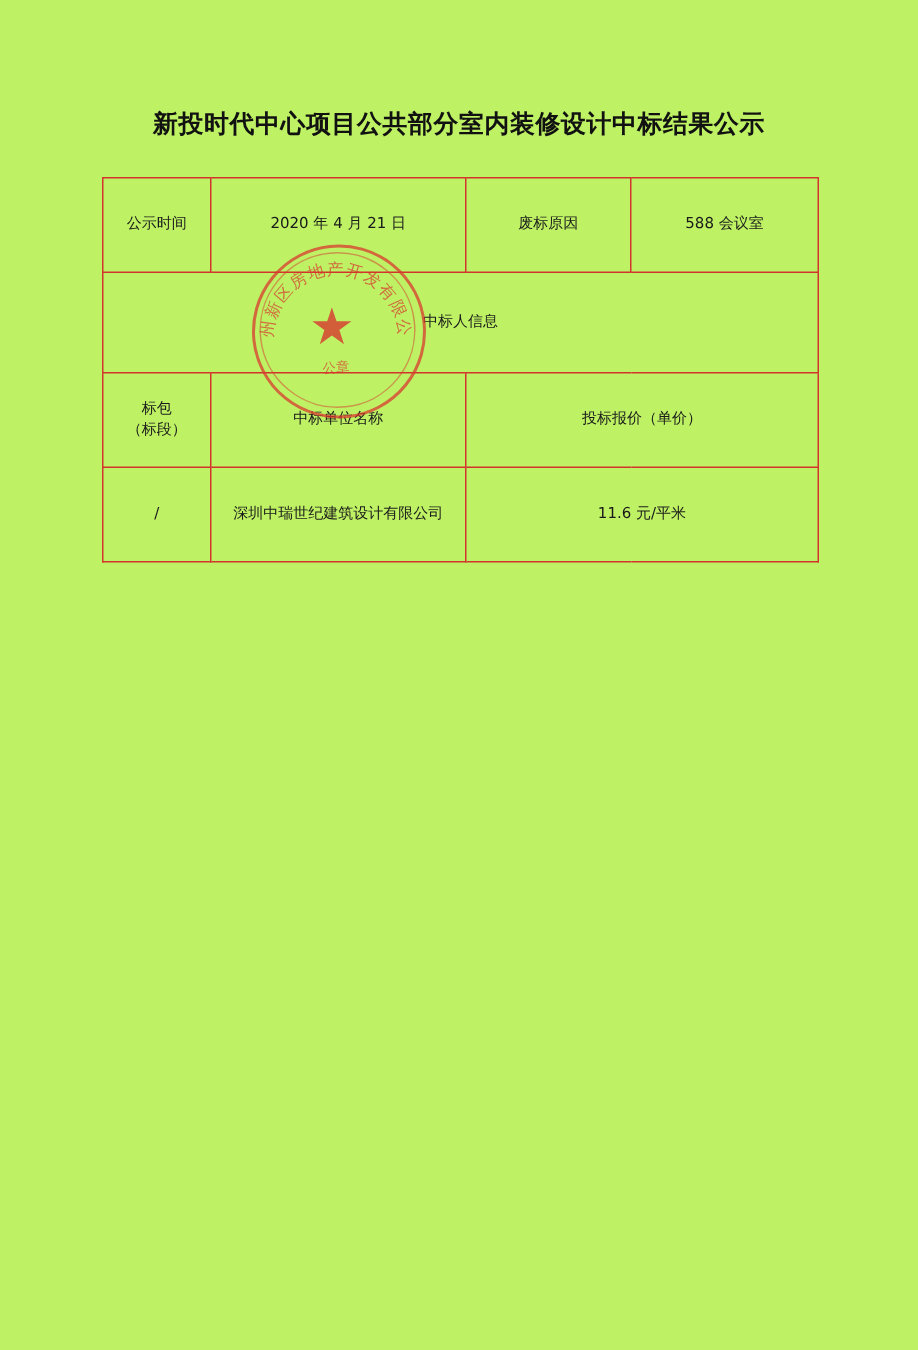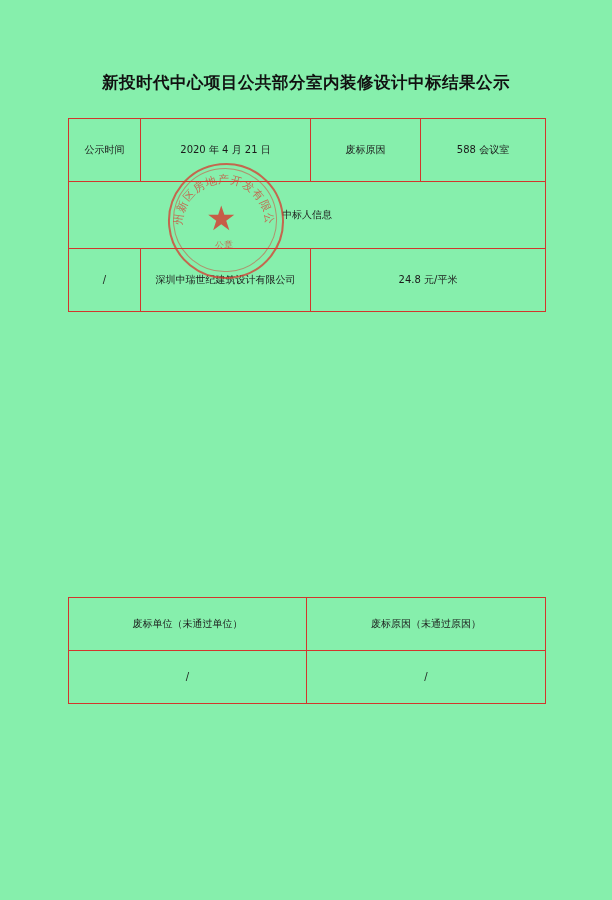--- a/index.html
+++ b/index.html
@@ -12,21 +12,21 @@
     background: #ffffff;
     font-family: "DejaVu Sans", "Liberation Sans", sans-serif;
     color: #1a1a1a;
     position: relative;
     overflow: hidden;
   }
   .page {
     position: relative;
     width: 612px;
     height: 900px;
-    background: #86efac;
+    background: #bef264;
   }
   .doc-title {
     position: absolute;
     top: 72px;
     left: 0;
     width: 612px;
     text-align: center;
     font-size: 16.5px;
     font-weight: bold;
     letter-spacing: 0.5px;
@@ -150,43 +150,32 @@
       <tr class="h-row">
         <td class="cell-label">公示时间</td>
         <td class="cell-value">2020 年 4 月 21 日</td>
         <td class="cell-label">废标原因</td>
         <td class="cell-value">588 会议室</td>
       </tr>
       <tr class="bidder-header">
         <td class="cell-wide" colspan="4">中标人信息</td>
       </tr>
       <tr class="h-row">
+        <td class="cell-label">标包<br>（标段）</td>
+        <td class="cell-label">中标单位名称</td>
+        <td class="cell-label" colspan="2">投标报价（单价）</td>
+      </tr>
+      <tr class="h-row">
         <td class="slash">/</td>
         <td class="cell-value">深圳中瑞世纪建筑设计有限公司</td>
-        <td class="cell-value" colspan="2">24.8 元/平米</td>
+        <td class="cell-value" colspan="2">11.6 元/平米</td>
       </tr>
     </tbody>
   </table>
 
-  <table class="reject-table">
-    <colgroup>
-      <col style="width:238px">
-      <col style="width:239px">
-    </colgroup>
-    <tbody>
-      <tr class="r-row">
-        <td class="cell-label">废标单位（未通过单位）</td>
-        <td class="cell-label">废标原因（未通过原因）</td>
-      </tr>
-      <tr class="r-row">
-        <td class="slash">/</td>
-        <td class="slash">/</td>
-      </tr>
-    </tbody>
-  </table>
 
   <div class="seal">
     <div class="ring"></div>
     <div class="ring2"></div>
     <svg class="arc-text" viewBox="0 0 112 112">
       <defs>
         <path id="sealArc" d="M 14,62 A 42,42 0 0 1 98,62" fill="none"></path>
       </defs>
       <text>
         <textPath href="#sealArc" startOffset="50%" text-anchor="middle">兰州新区房地产开发有限公司</textPath>

